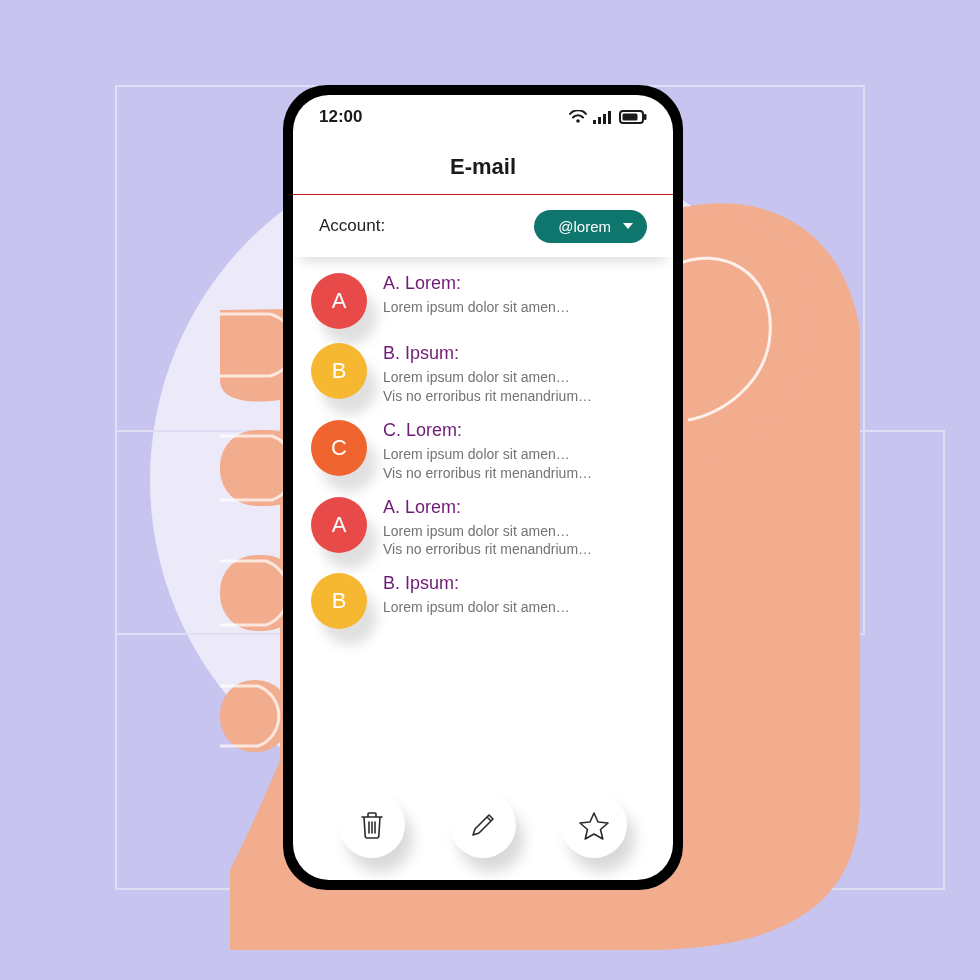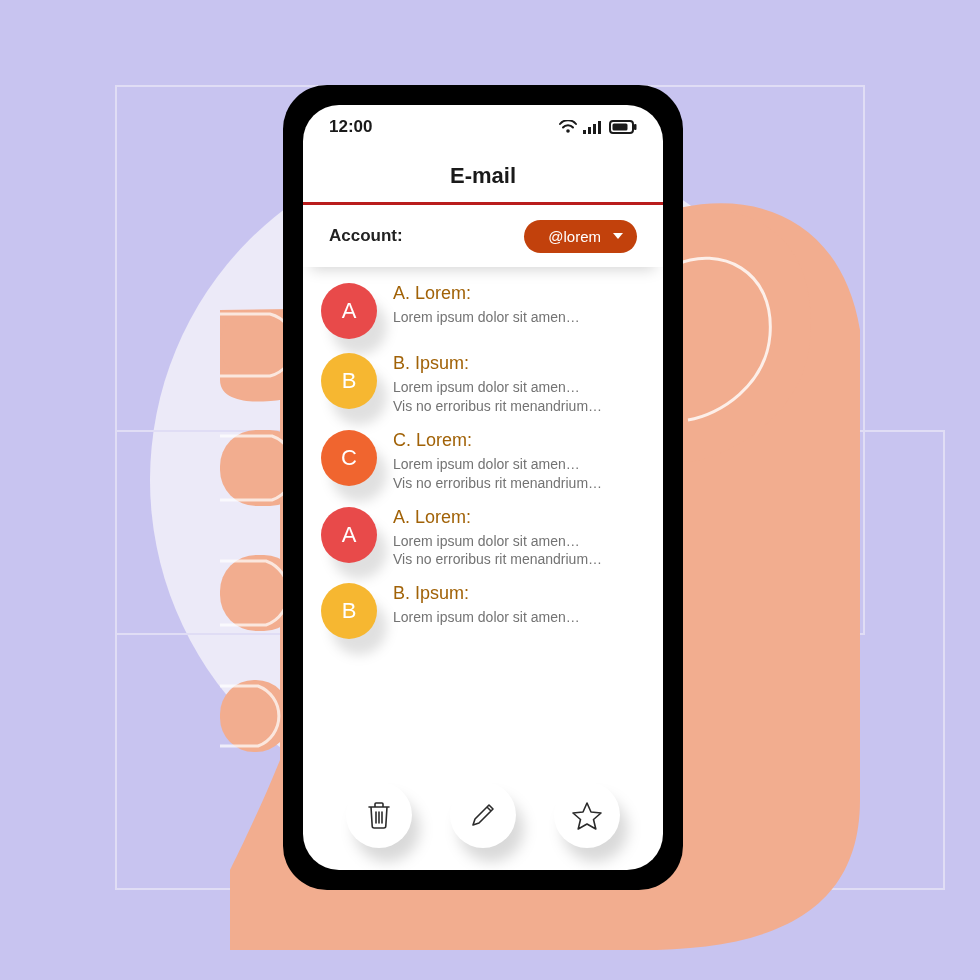--- a/index.html
+++ b/index.html
@@ -32,21 +32,21 @@
     width: 760px; height: 800px;
     pointer-events: none;
   }
   
   .phone {
     position: absolute;
     top: 85px; left: 283px;
     width: 400px; height: 805px;
     background: #000;
     border-radius: 44px;
-    padding: 20px;
+    padding: 10px;
     z-index: 5;
   }
   .screen {
     width: 100%; height: 100%;
     background: #fff;
     border-radius: 36px;
     overflow: hidden;
     display: flex;
     flex-direction: column;
   }
@@ -63,37 +63,37 @@
   .status-icons { display: flex; align-items: center; gap: 6px; }
 
   .header {
     height: 56px;
     display: flex;
     align-items: center;
     justify-content: center;
     font-size: 22px;
     font-weight: 800;
     color: #1a1a1a;
-    border-bottom: 3px solid #b91c1c;
+    border-bottom: 1px solid #b91c1c;
   }
   .account-row {
     height: 62px;
     display: flex;
     align-items: center;
     padding: 0 26px;
     font-size: 17px;
     color: #222;
     box-shadow: 0 10px 14px -8px rgba(0,0,0,0.18);
     position: relative;
     z-index: 2;
   }
-  .account-label { flex: 0 0 auto; margin-right: 36px; font-weight: 700;}
+  .account-label { flex: 0 0 auto; margin-right: 36px; font-weight: 400;}
   .account-pill {
     margin-left: auto;
-    background: #c2410c;
+    background: #0f766e;
     color: #fff;
     border-radius: 20px;
     height: 33px;
     padding: 0 14px 0 24px;
     display: flex;
     align-items: center;
     gap: 12px;
     font-size: 15px;
     font-weight: 500;
     cursor: pointer;
@@ -136,21 +136,21 @@
     align-items: center;
     justify-content: center;
     color: #fff;
     font-size: 22px;
     font-weight: 500;
   }
   .mail-text { flex: 1; min-width: 0; padding-top: 0px;}
   .mail-sender {
     font-size: 18px;
     font-weight: 500;
-    color: #a16207;
+    color: #701a75;
     margin-bottom: 4px;
   }
   .mail-line {
     font-size: 14px;
     color: #737373;
     line-height: 1.35;
     white-space: nowrap;
     overflow: hidden;
     text-overflow: ellipsis;
   }

